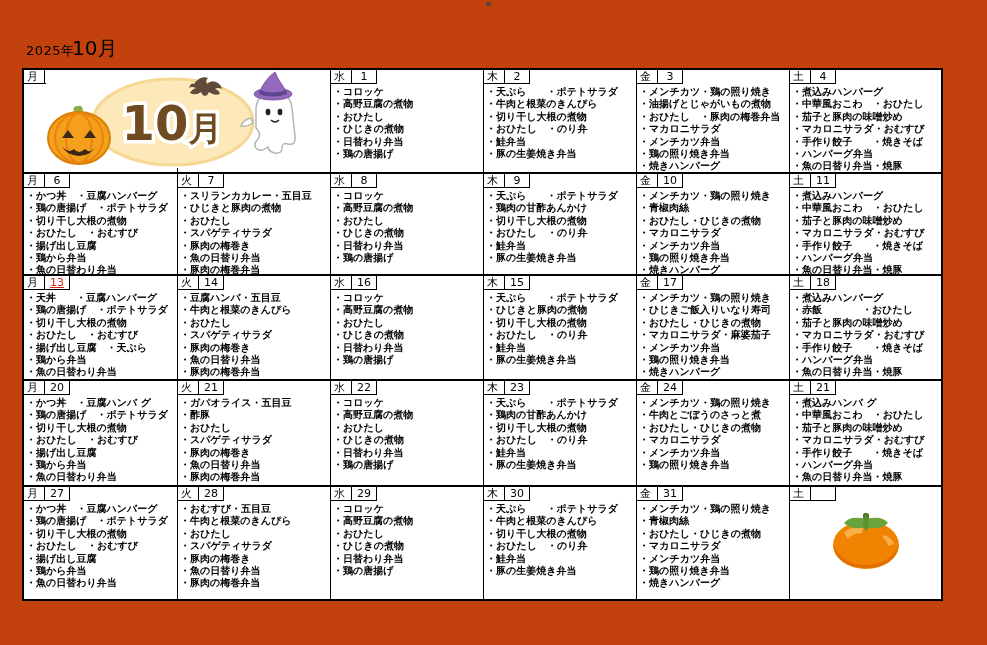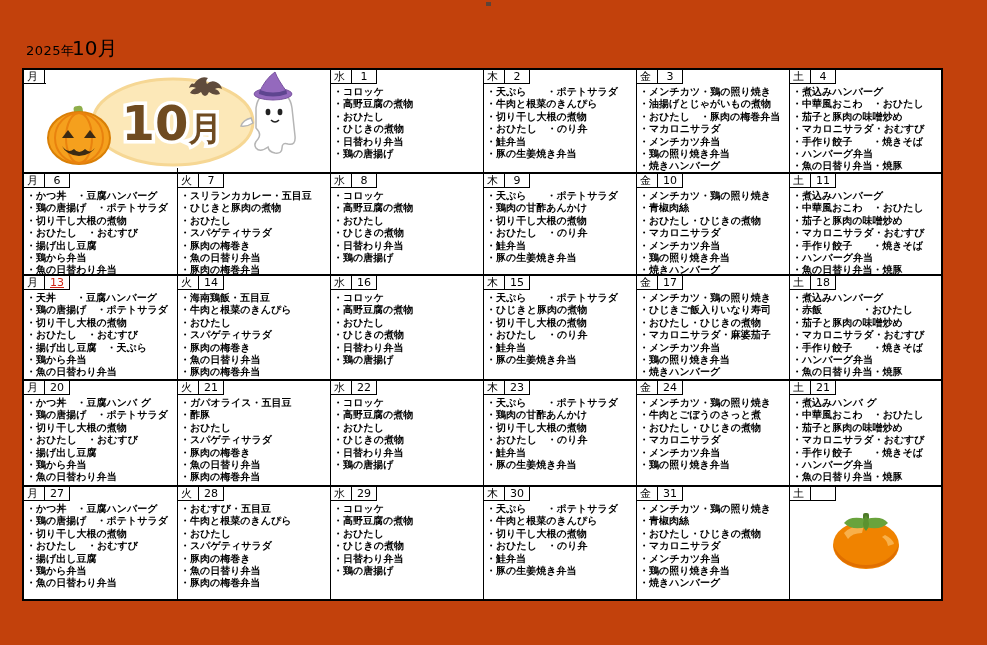--- a/index.html
+++ b/index.html
@@ -220,21 +220,21 @@
             <div class="it">・鶏から弁当</div>
             <div class="it">・魚の日替わり弁当</div>
           </div>
         </div>
         <div class="day-cell divl">
           <div class="hdr">
             <span class="dow">火</span>
             <span class="date">14</span>
           </div>
           <div class="items">
-            <div class="it">・海南鶏飯・五目豆</div>
+            <div class="it">・豆腐ハンバ・五目豆</div>
             <div class="it">・牛肉と根菜のきんぴら</div>
             <div class="it">・おひたし</div>
             <div class="it">・スパゲティサラダ</div>
             <div class="it">・豚肉の梅巻き</div>
             <div class="it">・魚の日替り弁当</div>
             <div class="it">・豚肉の梅巻弁当</div>
           </div>
         </div>
         <div class="day-cell divl">
           <div class="hdr">

